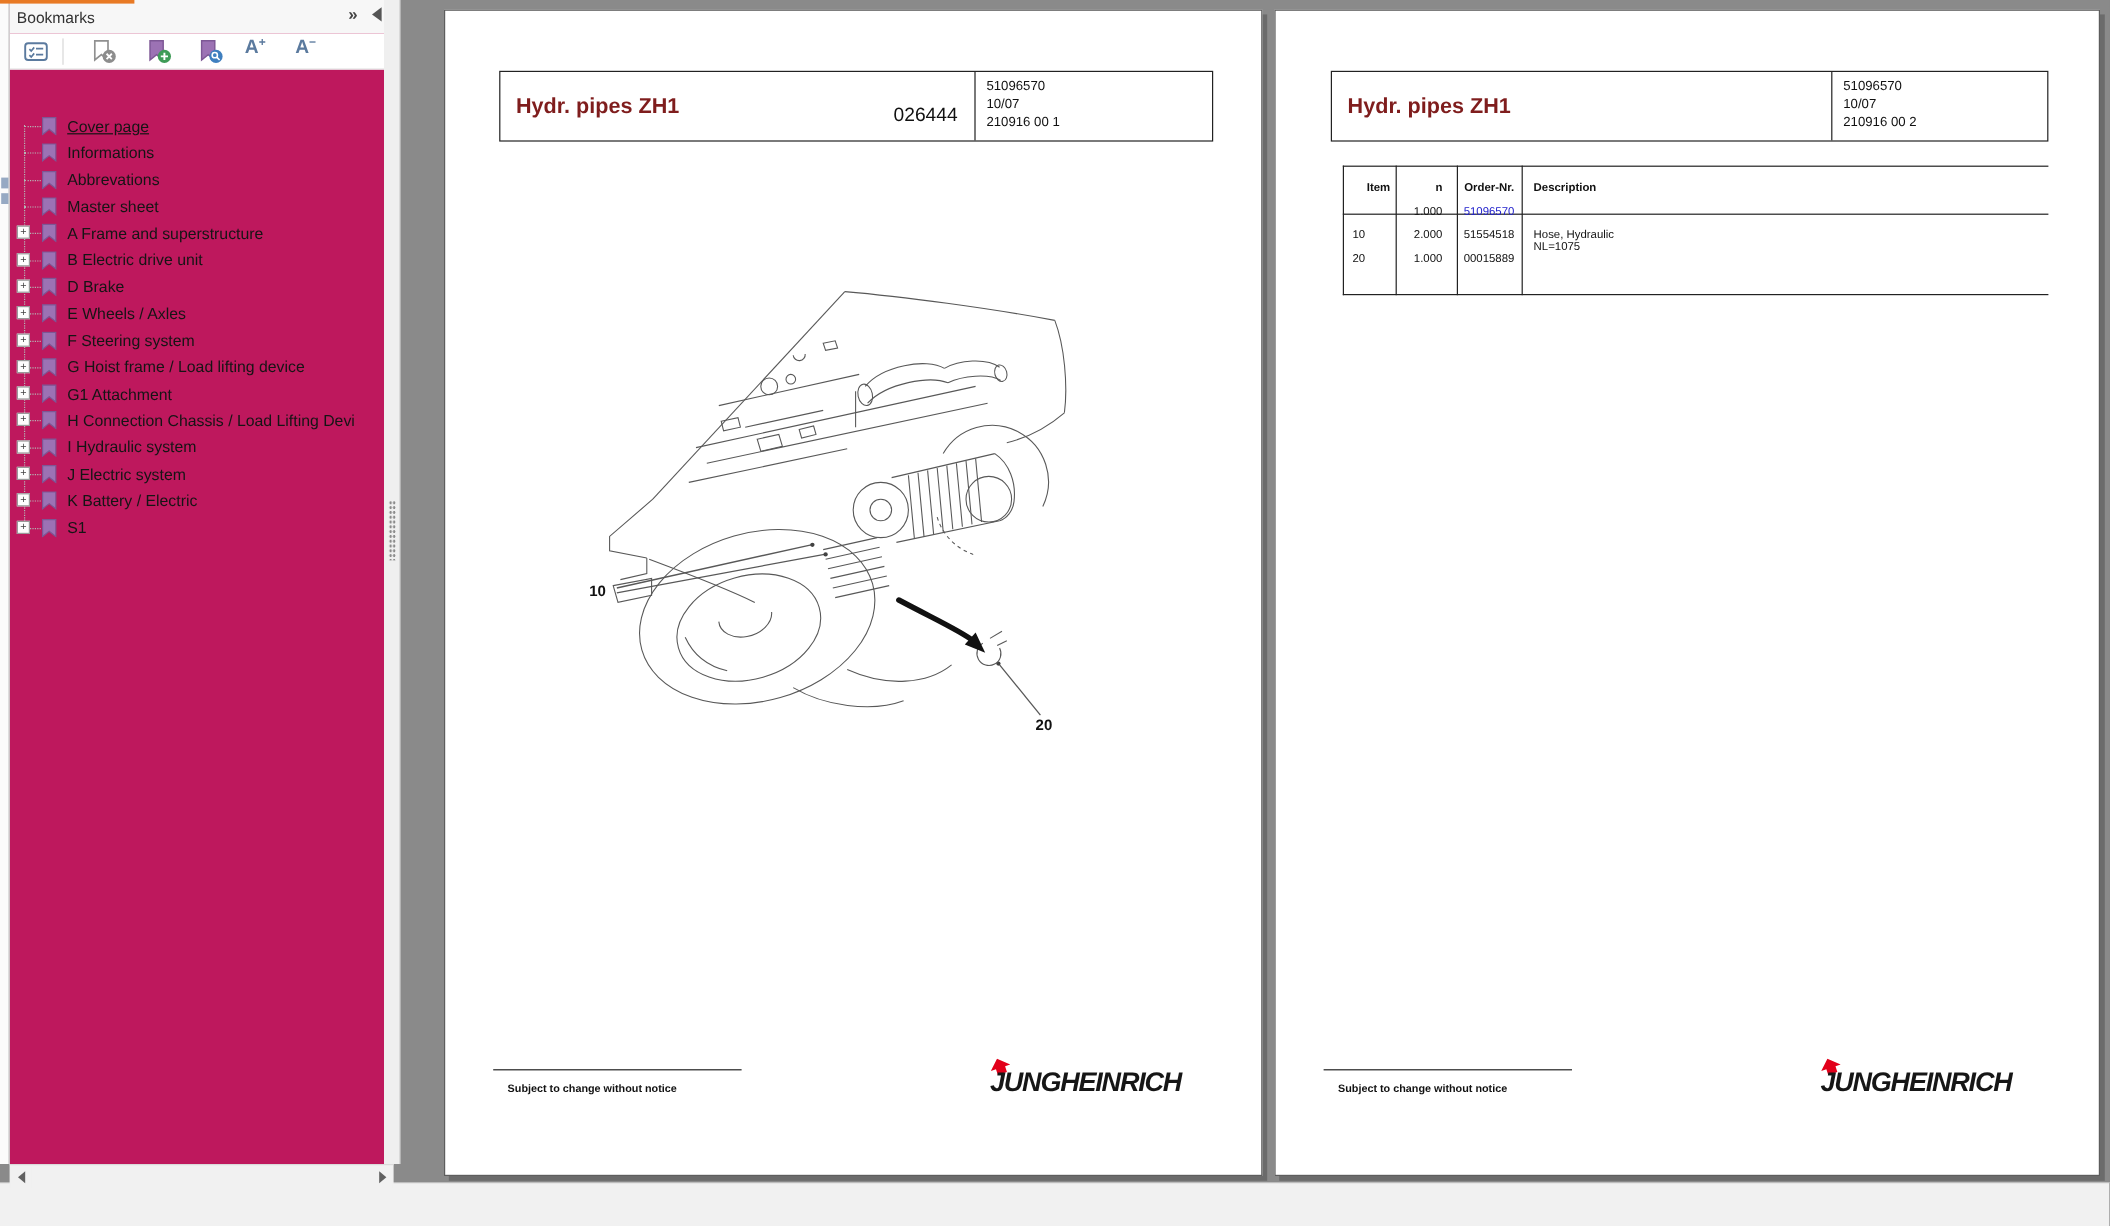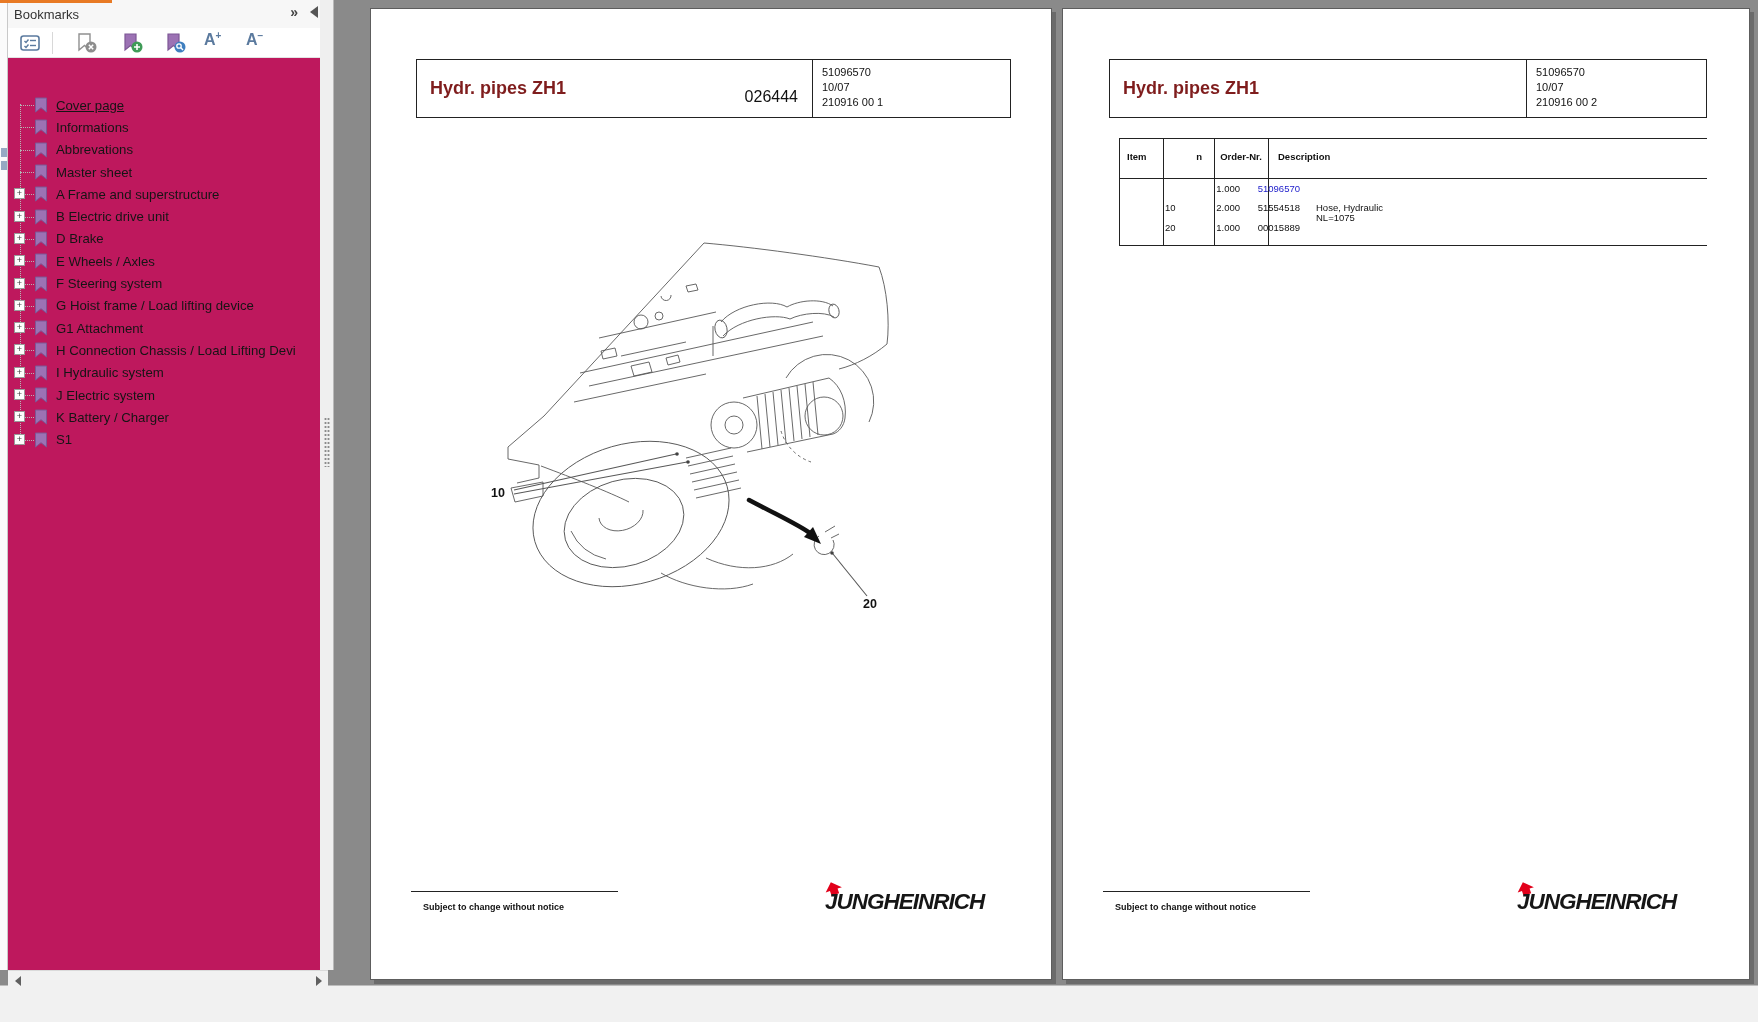--- a/index.html
+++ b/index.html
@@ -61,25 +61,25 @@
   .sheet-code { position:absolute; right:14px; bottom:11px; font-size:16px; color:#111; }
   .hdr-cell-r { padding:5px 0 0 9px; font-size:11px; line-height:14.8px; color:#111; }
   #page-left  .hdr-cell-r { flex:0 0 197px; }
   #page-right .hdr-cell-r { flex:0 0 179px; }
 
   
   #parts-table { position:absolute; left:56px; top:129px; width:588px; height:108px; font-size:9.5px; color:#111; }
   .pt-line-h { position:absolute; left:0; width:588px; border-top:1px solid #222; }
   .pt-line-v { position:absolute; top:0; height:108px; border-left:1px solid #222; }
   .pt-headers { position:absolute; left:0; top:13px; width:588px; display:grid; grid-template-columns:44px 51px 54px 1fr; font-weight:bold; }
-  .pt-headers .h-item { padding-left:8px; }
+  .pt-headers .h-item { padding-left:20px; }
   .pt-headers .h-n { text-align:right; padding-right:12px; }
   .pt-headers .h-order { text-align:center; }
   .pt-headers .h-desc { padding-left:10px; }
-  #pt-body { position:absolute; left:0; top:46px; width:588px;padding-left:38px; }
+  #pt-body { position:absolute; left:0; top:34px; width:588px; }
   .pt-row { display:grid; grid-template-columns:44px 51px 54px 1fr; line-height:9.7px; min-height:19.4px; }
   .pt-row .c-item { padding-left:8px; }
   .pt-row .c-qty { text-align:right; padding-right:12px; }
   .pt-row .c-order { text-align:right; padding-right:6px; }
   .pt-row .c-desc { padding-left:10px; }
   .link { color:#2222cc; }
 
   
   #drawing { position:absolute; left:110px; top:217px; width:430px; height:410px; }
   .callout { position:absolute; font-size:12.5px; font-weight:bold; color:#111; }
@@ -312,21 +312,21 @@
         </div>
 
         <div class="bm-row">
           <span class="bm-connector">
             <span class="bm-hline"></span>
             <span class="bm-expander">+</span>
           </span>
           <svg class="bm-ribbon" width="14" height="16" viewBox="0 0 14 16">
             <path d="M1.5 1 h11 v14 l-5.5 -4.3 L1.5 15 z" fill="#9c72b4" stroke="#7d5795" stroke-width="1"></path>
           </svg>
-          <span class="bm-label">K Battery / Charger</span>
+          <span class="bm-label">K Battery / Electric</span>
         </div>
 
         <div class="bm-row">
           <span class="bm-connector">
             <span class="bm-hline"></span>
             <span class="bm-expander">+</span>
           </span>
           <svg class="bm-ribbon" width="14" height="16" viewBox="0 0 14 16">
             <path d="M1.5 1 h11 v14 l-5.5 -4.3 L1.5 15 z" fill="#9c72b4" stroke="#7d5795" stroke-width="1"></path>
           </svg>

